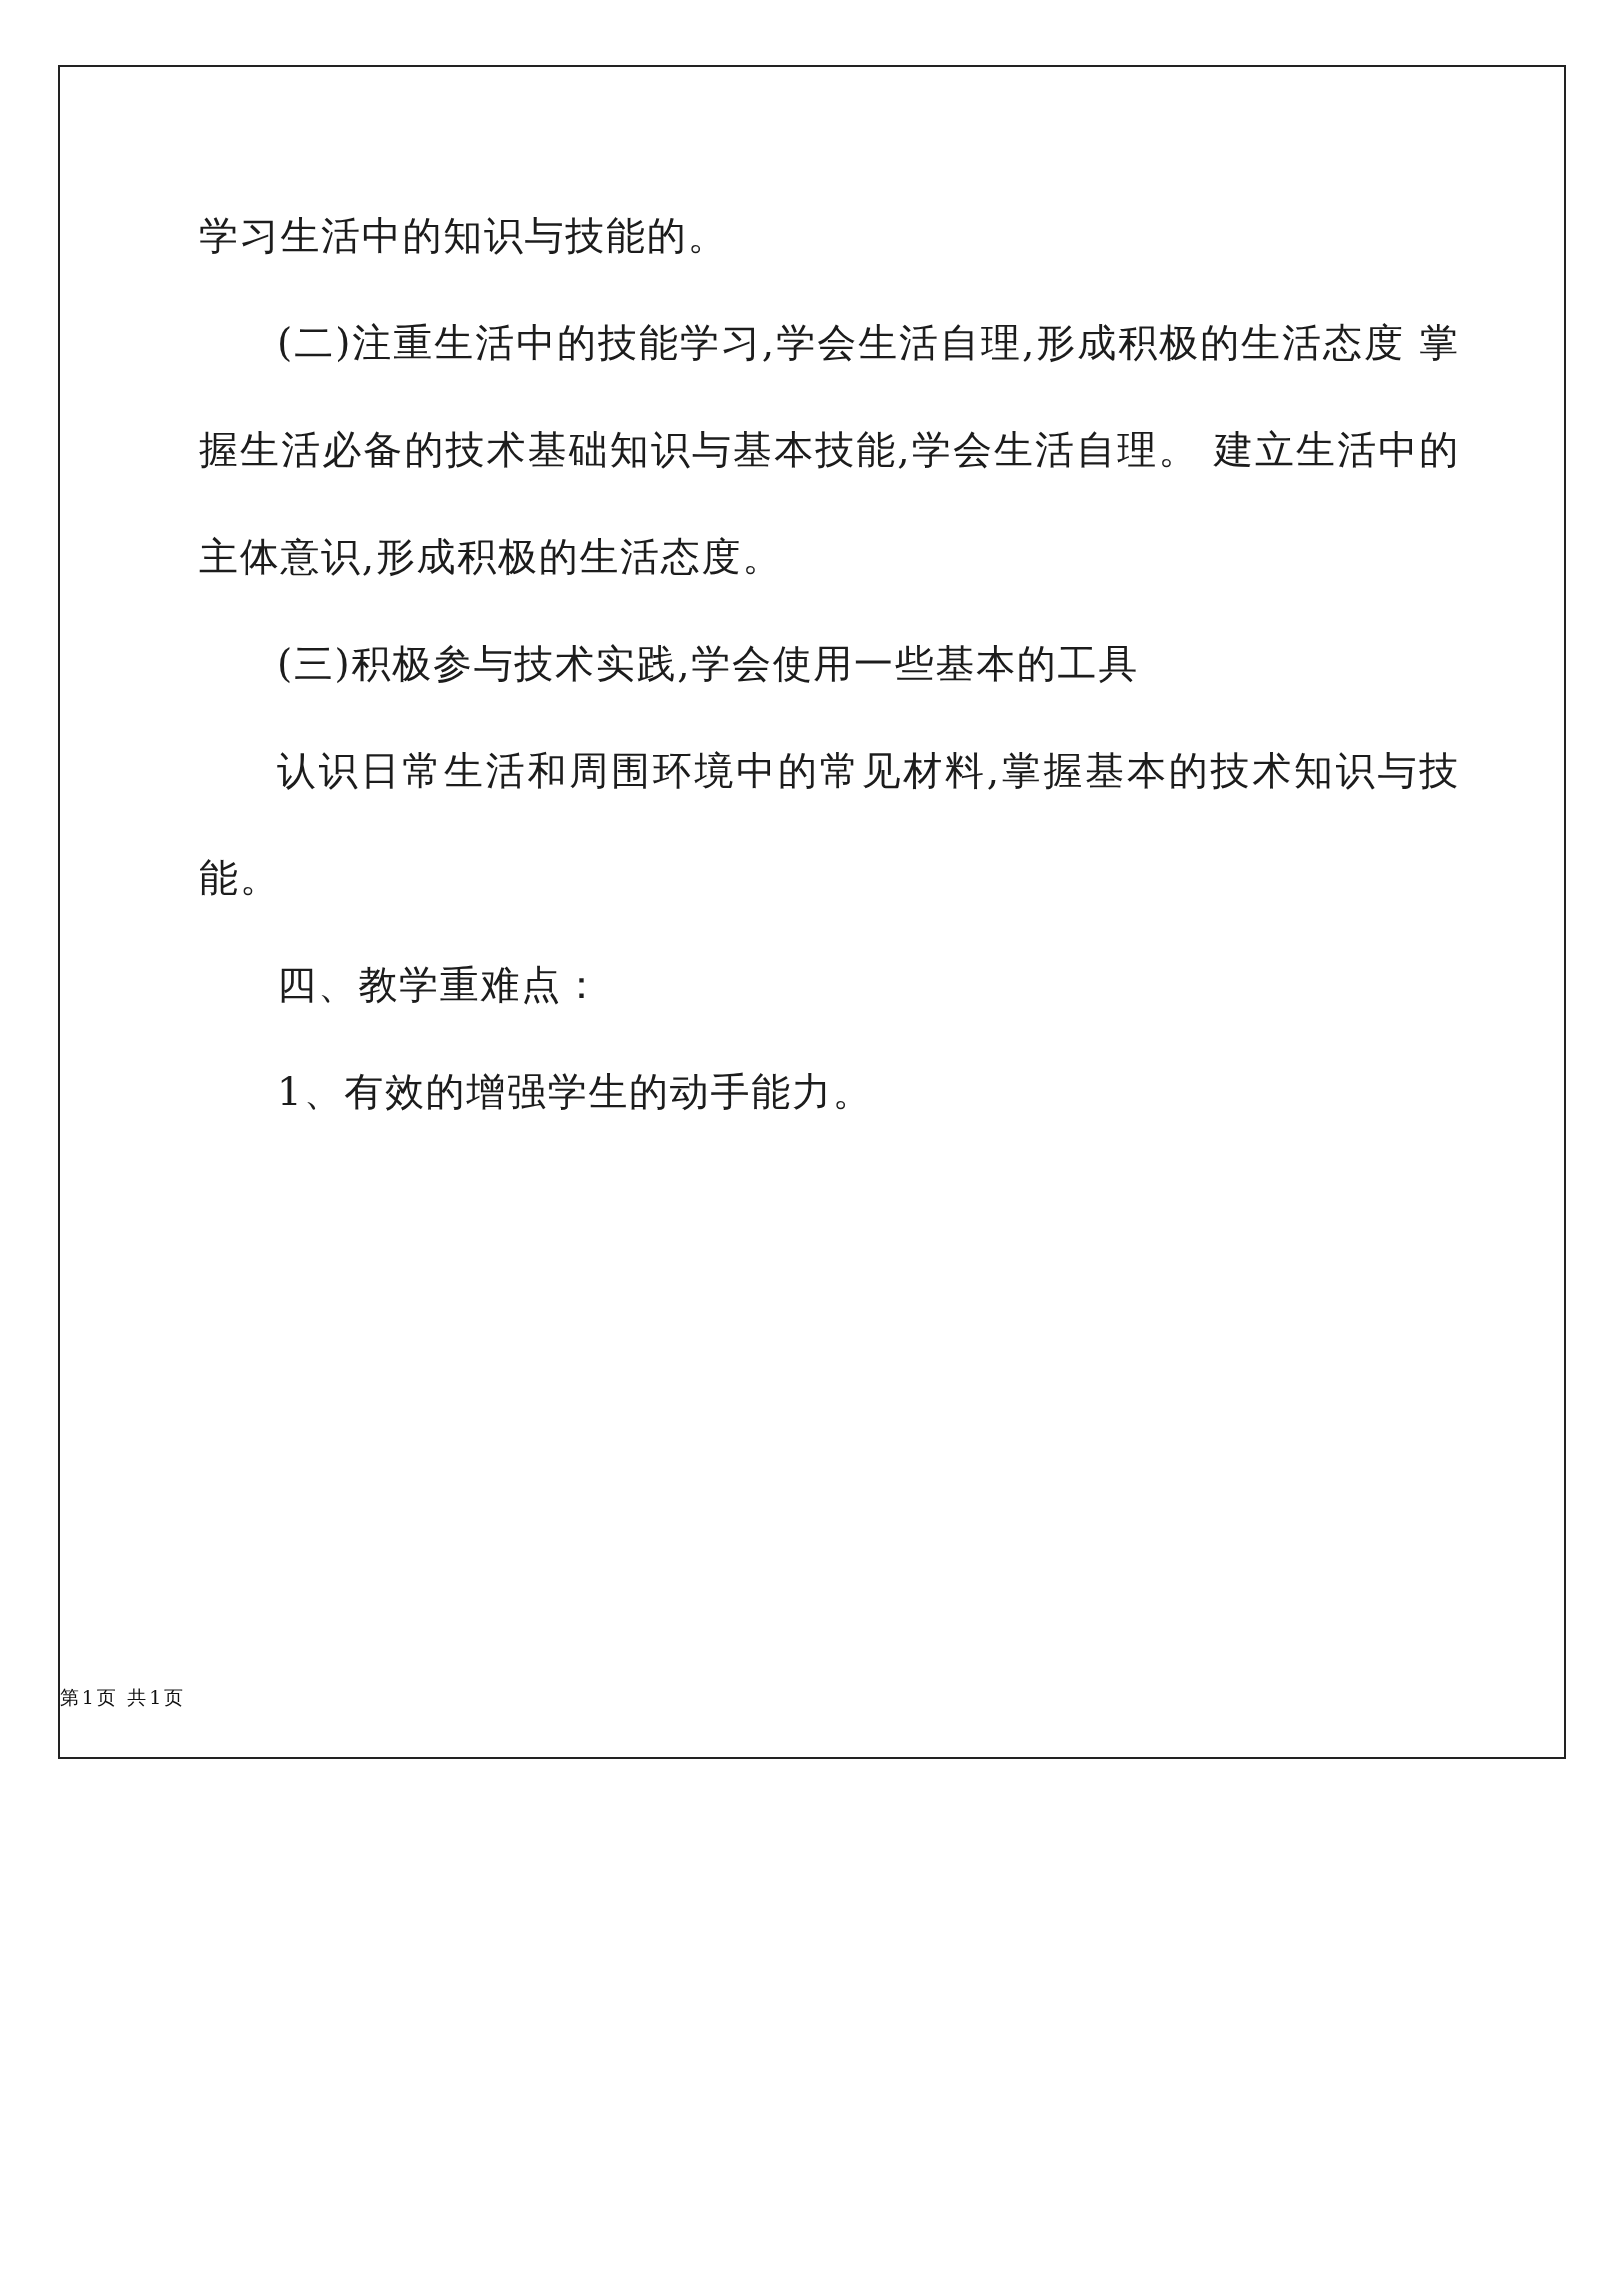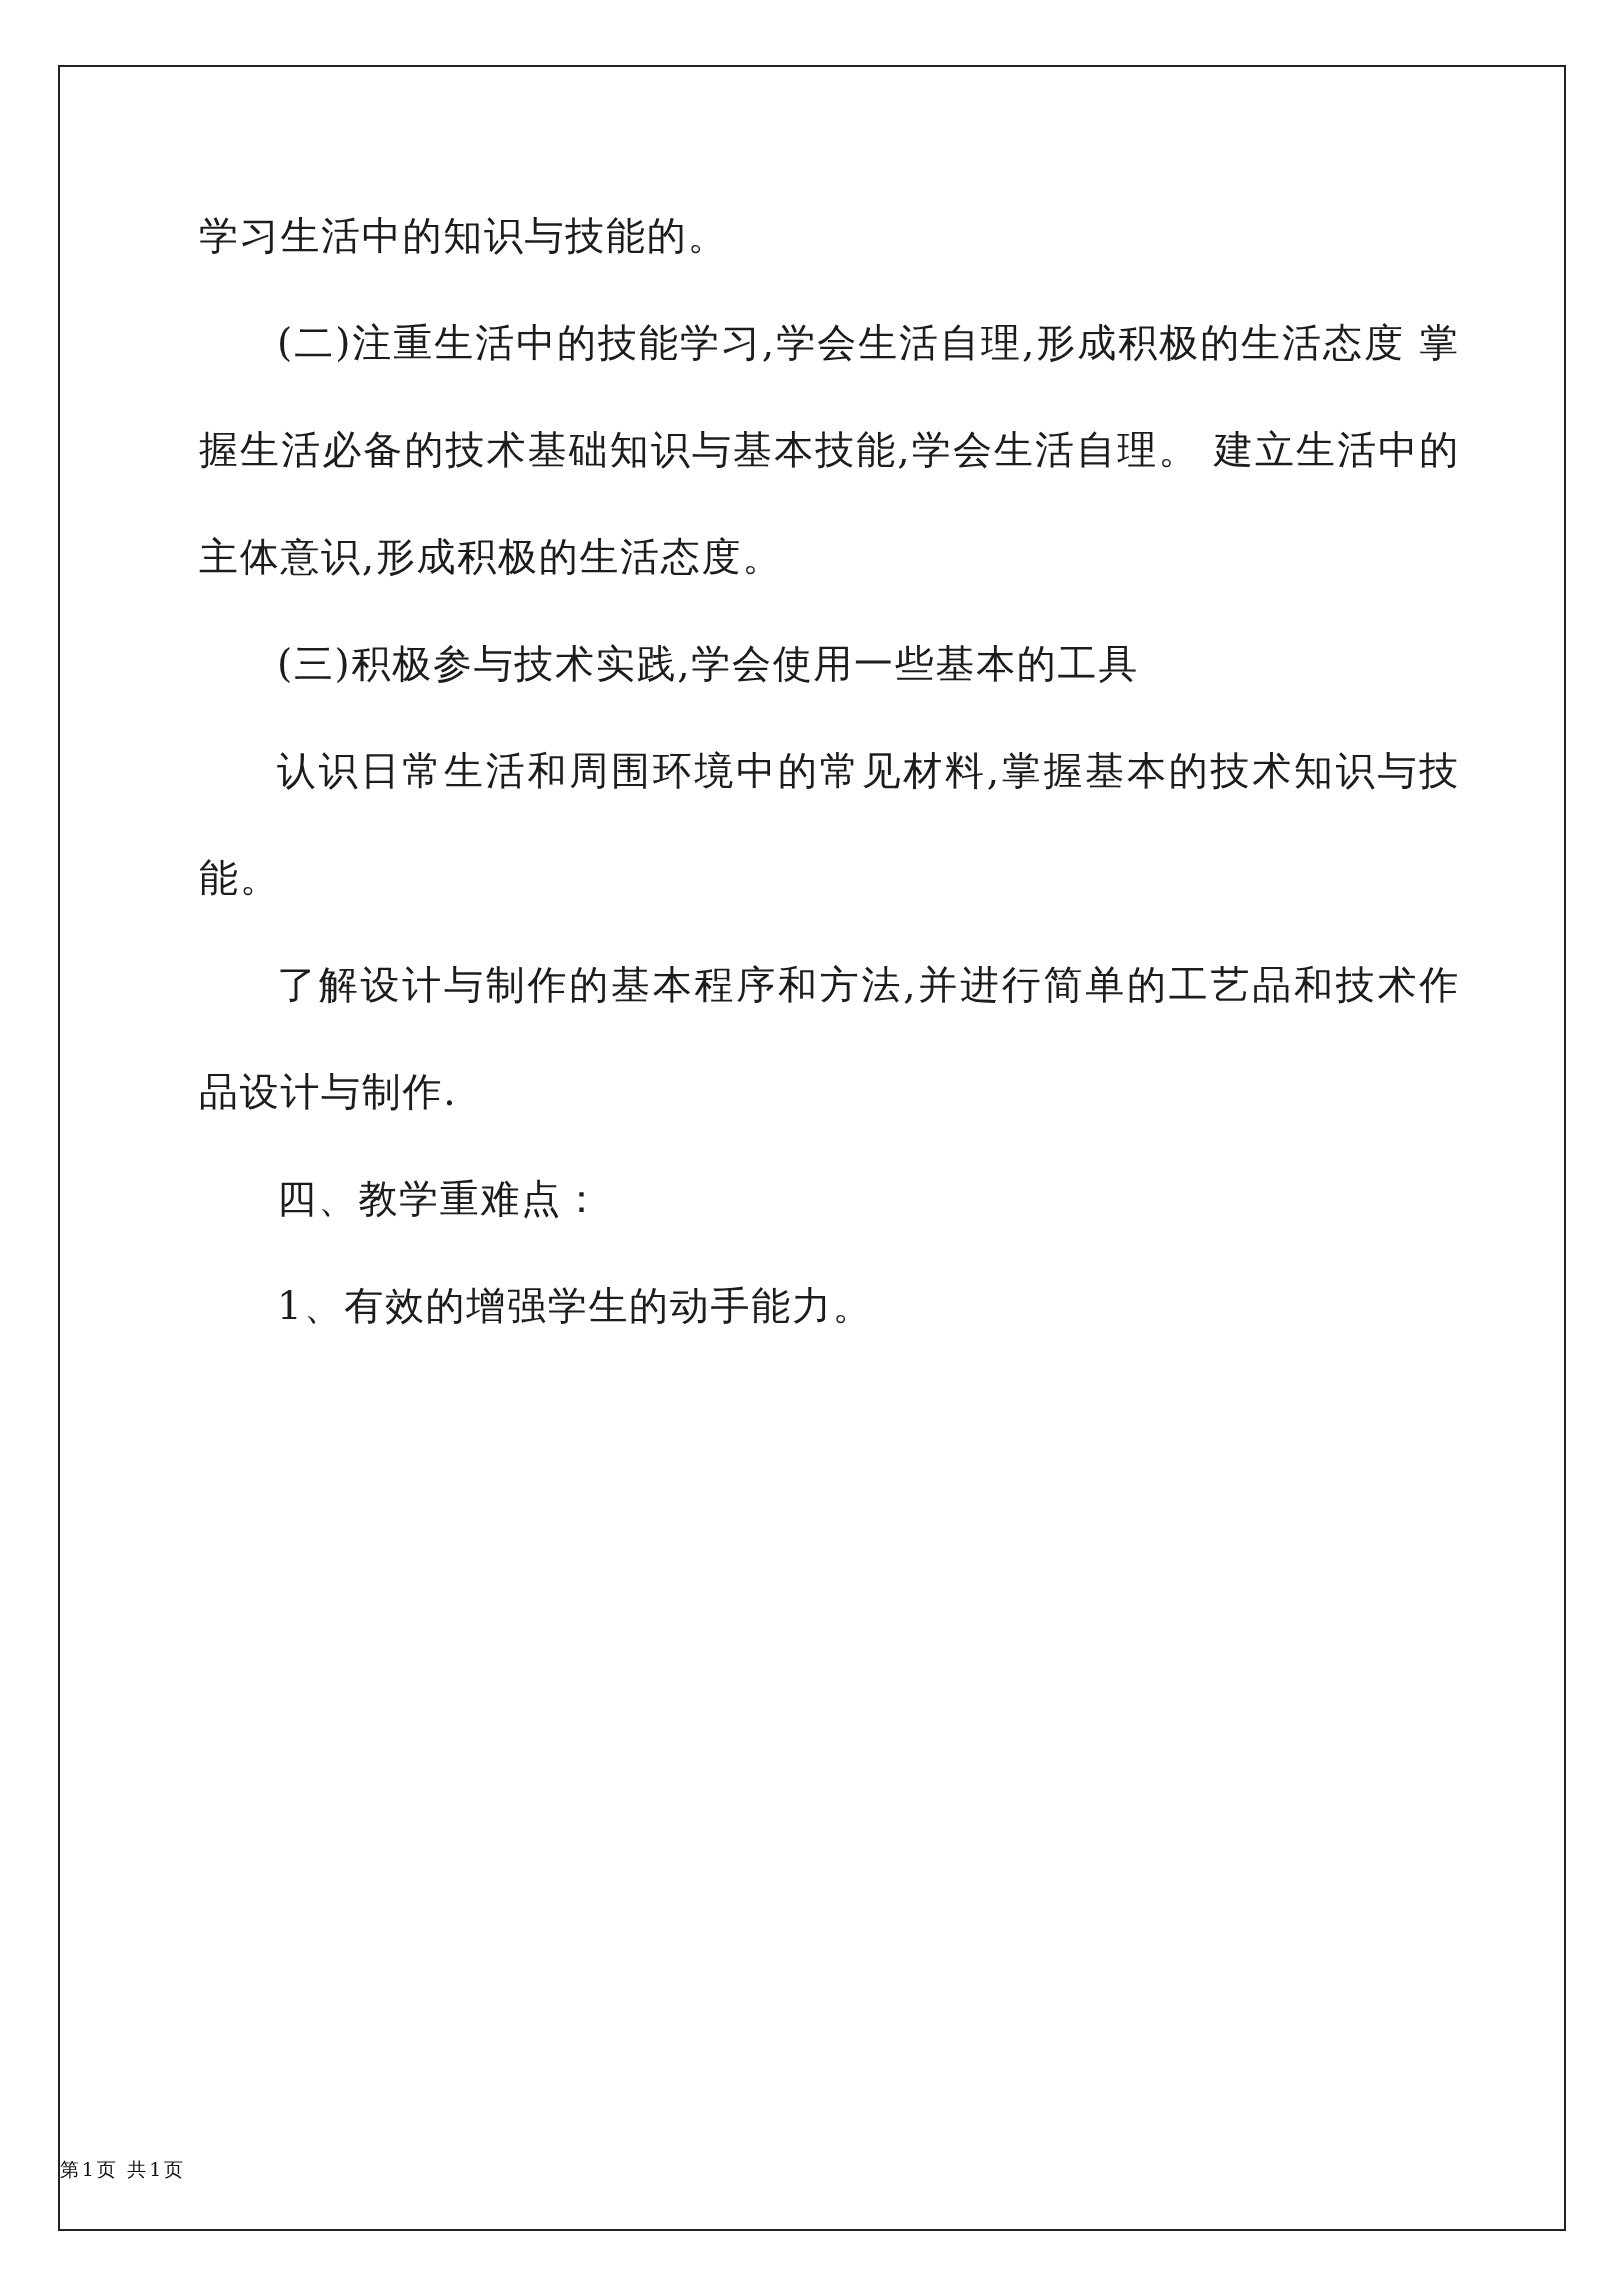--- a/index.html
+++ b/index.html
@@ -13,21 +13,21 @@
     position: relative;
     font-family: "DejaVu Serif", "Liberation Serif", serif;
     color: #1c1c1c;
     overflow: hidden;
   }
   .page-border {
     position: absolute;
     left: 58px;
     top: 65px;
     width: 1508px;
-    height: 2166px;
+    height: 1694px;
     border: 2.2px solid #222222;
     box-sizing: border-box;
     background: #ffffff;
   }
   .content {
     position: absolute;
     left: 139px;
     right: 104px;
     top: 115px;
   }
@@ -57,19 +57,18 @@
 </style>
 </head>
 <body>
 
 <div class="page-border">
   <div class="content">
     <p class="para no-indent">学习生活中的知识与技能的。</p>
     <p class="para">(二)注重生活中的技能学习,学会生活自理,形成积极的生活态度 掌握生活必备的技术基础知识与基本技能,学会生活自理。 建立生活中的主体意识,形成积极的生活态度。</p>
     <p class="para">(三)积极参与技术实践,学会使用一些基本的工具</p>
     <p class="para">认识日常生活和周围环境中的常见材料,掌握基本的技术知识与技能。</p>
-    <p class="para">了解设计与制作的基本程序和方法,并进行简单的工艺品和技术作品设计与制作.</p>
     <p class="para">四、教学重难点：</p>
     <p class="para">1、有效的增强学生的动手能力。</p>
   </div>
   <div class="footer">第1页  共1页</div>
 </div>
 
 
 </body></html>

